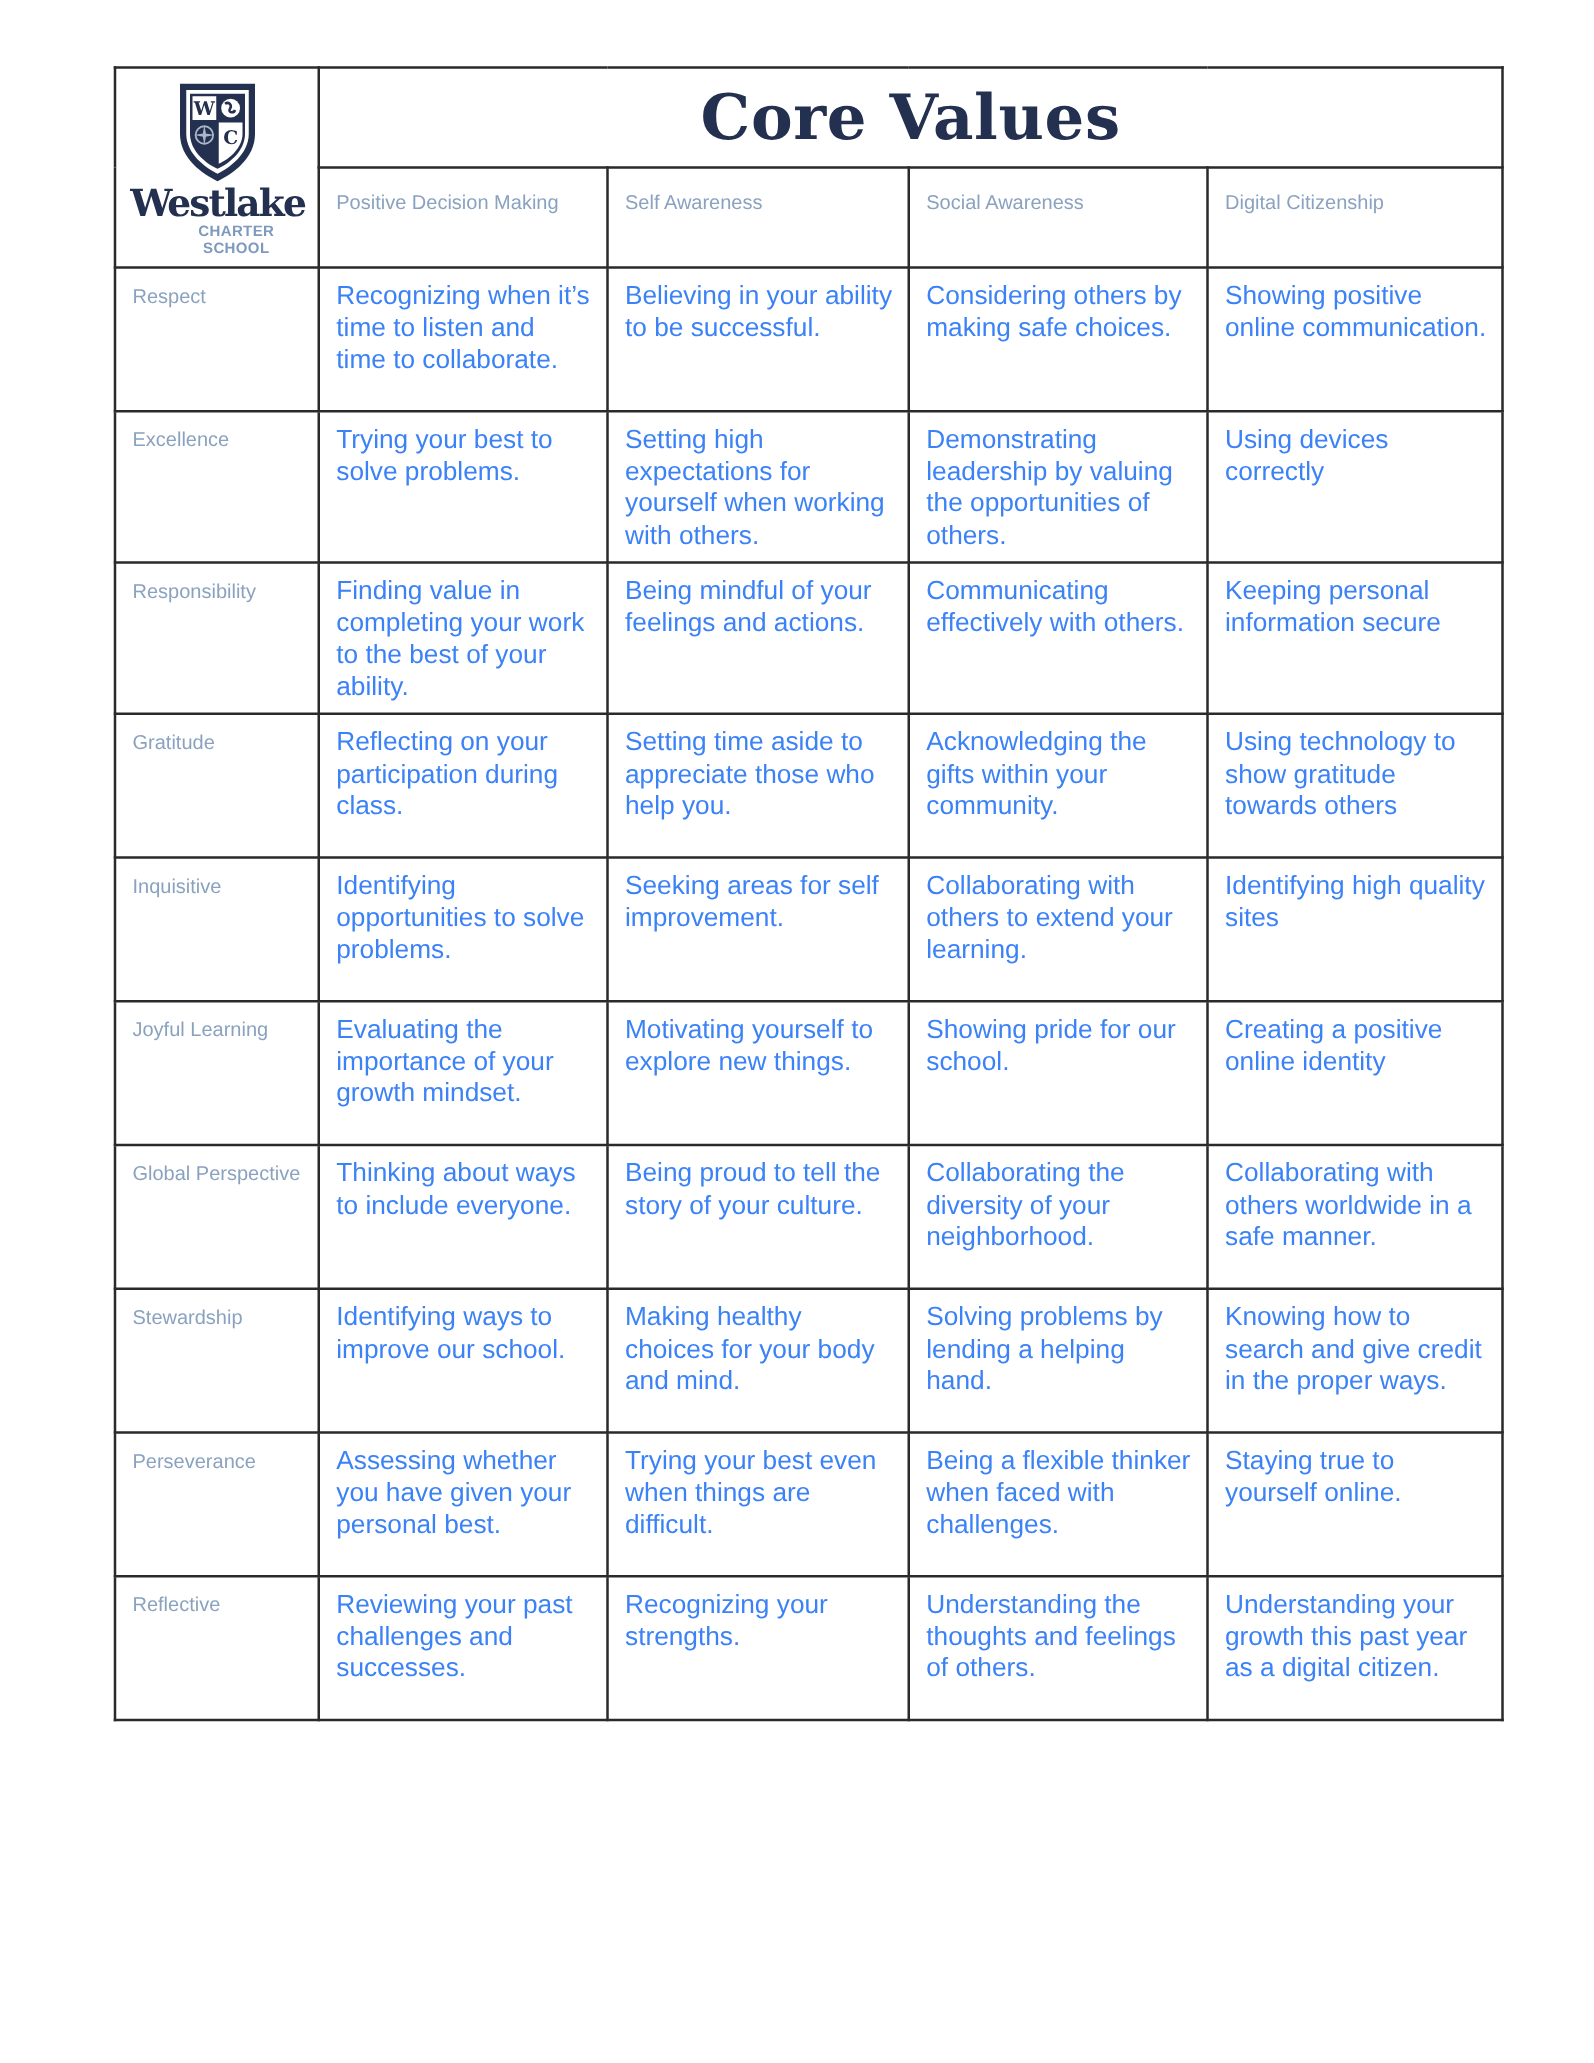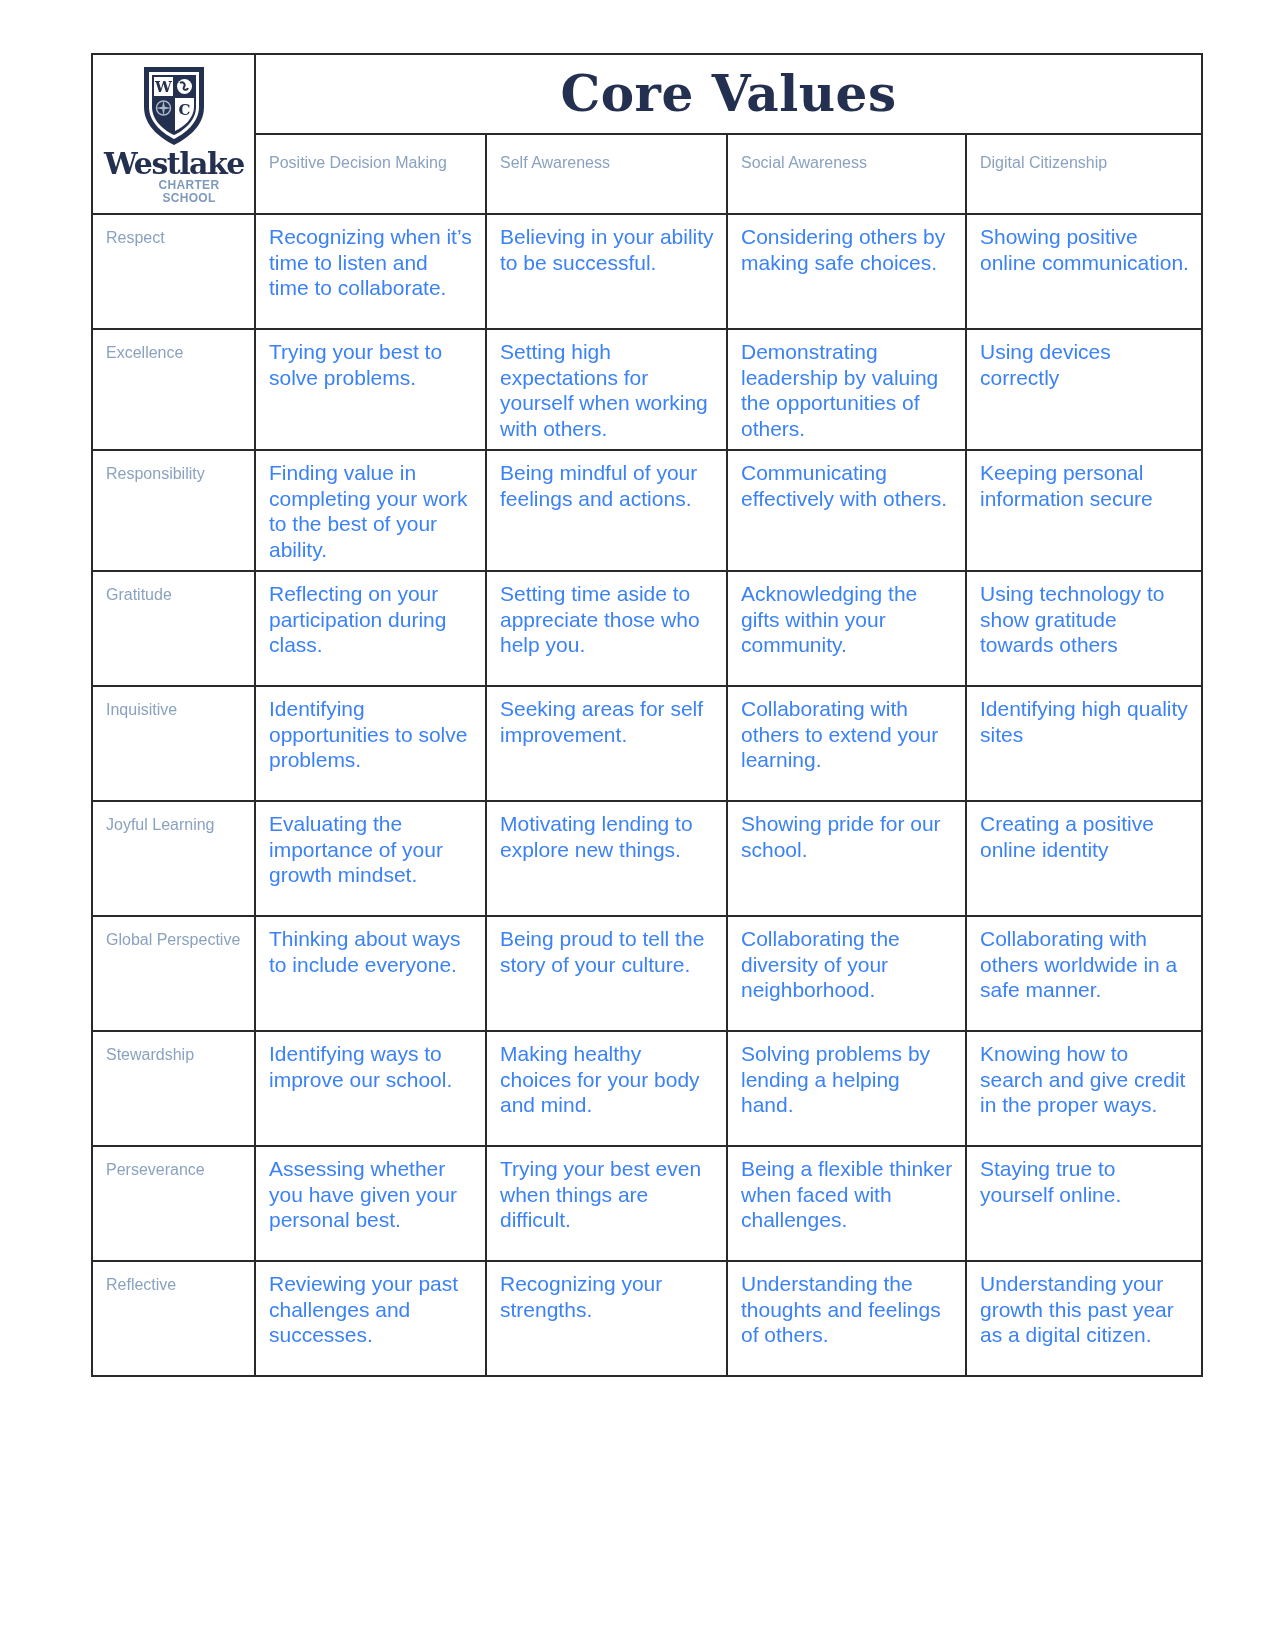--- a/index.html
+++ b/index.html
@@ -181,21 +181,21 @@
           </td>
         </tr>
         <tr class="body-row">
           <td>
             <div class="row-head">Joyful Learning</div>
           </td>
           <td>
             <div class="cell-text">Evaluating the importance of your growth mindset.</div>
           </td>
           <td>
-            <div class="cell-text">Motivating lending to explore new things.</div>
+            <div class="cell-text">Motivating yourself to explore new things.</div>
           </td>
           <td>
             <div class="cell-text">Showing pride for our school.</div>
           </td>
           <td>
             <div class="cell-text">Creating a positive online identity</div>
           </td>
         </tr>
         <tr class="body-row">
           <td>

